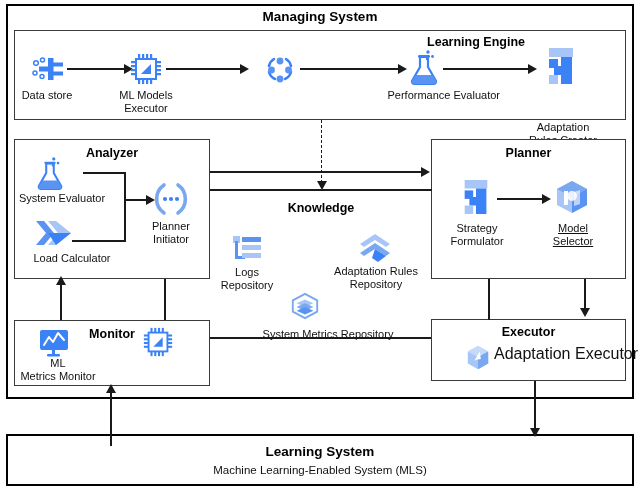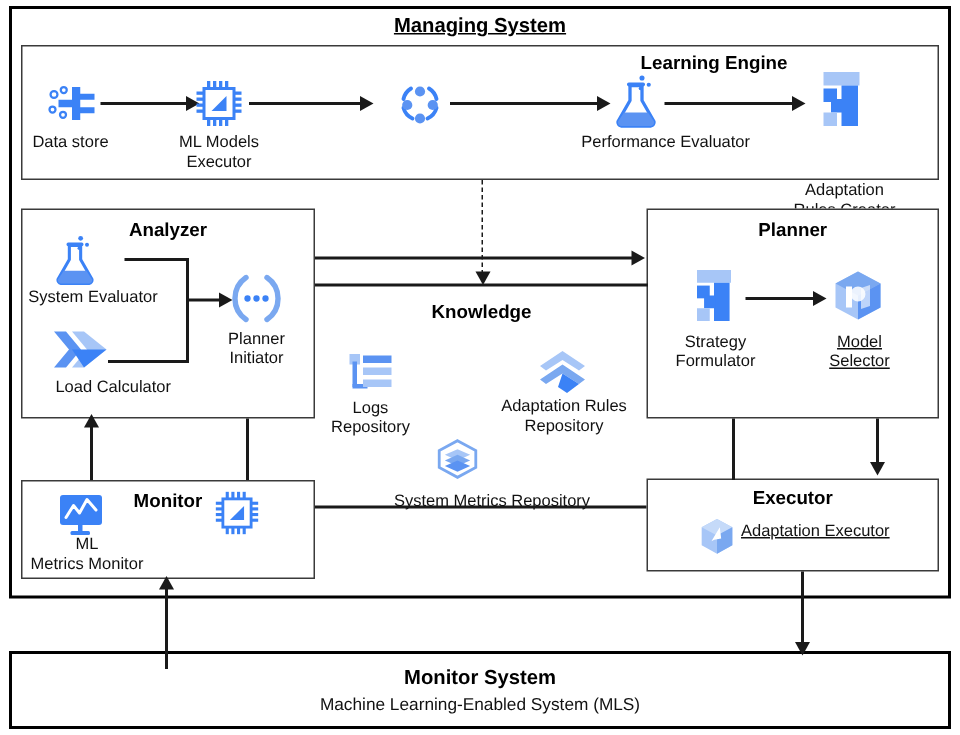--- a/index.html
+++ b/index.html
@@ -43,24 +43,23 @@
     text-align: center;
     color: #111111;
     font-size: 11px;
     line-height: 12.5px;
     white-space: pre-line;
   }
   .label-l {
     position: absolute;
     text-align: center;
     color: #111111;
-    font-size: 11px;
+    font-size: 16px;
     line-height: 12.5px;
     white-space: nowrap;
-    text-decoration: underline;
   }
   .icon {
     position: absolute;
   }
   .line {
     position: absolute;
     background: #1a1a1a;
   }
   .hline { height: 1.6px; }
   .vline { width: 1.6px; }
@@ -88,21 +87,21 @@
     width: 0;
     border-left: 1.8px dashed #1a1a1a;
   }
 </style>
 </head>
 <body>
 
 <div id="canvas">
 
   <div class="box outer-frame" style="left:6px; top:4px; width:628px; height:395px;"></div>
-  <div class="title t14" style="top:9px; left:6px; width:628px;text-decoration:underline;">Managing System</div>
+  <div class="title t14" style="top:9px; left:6px; width:628px;">Managing System</div>
 
   <div class="box inner-frame" style="left:14px; top:30px; width:612px; height:90px;"></div>
   <div class="title t13" style="top:35px; left:14px; width:511px;text-align:right;">Learning Engine</div>
 
   <div class="icon" style="left:28px; top:52px;">
     <svg width="38" height="34" viewBox="0 0 38 34">
       <rect x="20" y="6" width="5.5" height="22" fill="#3b82f6"></rect>
       <rect x="25" y="10.5" width="10" height="4" fill="#3b82f6"></rect>
       <rect x="25" y="19.5" width="10" height="4" fill="#3b82f6"></rect>
       <rect x="11" y="14.5" width="10" height="5" fill="#3b82f6"></rect>
@@ -210,21 +209,21 @@
   </div>
   <div class="label" style="left:8px; top:192px; width:108px;">System Evaluator</div>
 
   <div class="icon" style="left:34px; top:218px;">
     <svg width="40" height="30" viewBox="0 0 40 30">
       <path d="M2 3 L12 15 L2 27 L10 27 L20 15 L10 3 Z" fill="#5b93f2"></path>
       <path d="M14 3 L24 15 L14 27 L22 27 L37 15 L22 3 Z" fill="#a7c6f7"></path>
       <path d="M14 15 L37 15 L22 27 Z" fill="#3b82f6"></path>
     </svg>
   </div>
-  <div class="label" style="left:6px; top:252px; width:108px;text-align:right;">Load Calculator</div>
+  <div class="label" style="left:18px; top:252px; width:108px;">Load Calculator</div>
 
   <div class="line hline" style="left:83px; top:172px; width:43px;"></div>
   <div class="line vline" style="left:124px; top:172px; height:70px;"></div>
   <div class="line hline" style="left:72px; top:240px; width:54px;"></div>
   <div class="line hline" style="left:124px; top:199px; width:24px;"></div>
   <div class="arrow-r" style="left:146px; top:195px;"></div>
 
   <div class="icon" style="left:152px; top:182px;">
     <svg width="38" height="34" viewBox="0 0 38 34">
       <path d="M12 3 A17 17 0 0 0 12 31" fill="none" stroke="#7aa8f0" stroke-width="3.6" stroke-linecap="round"></path>
@@ -366,21 +365,21 @@
     </svg>
   </div>
   <div class="label-l" style="left:494px; top:348px;">Adaptation Executor</div>
 
   <div class="line vline" style="left:584px; top:279px; height:31px;"></div>
   <div class="arrow-d" style="left:580px; top:308px;"></div>
 
   <div class="line vline" style="left:488px; top:279px; height:41px;"></div>
 
   <div class="box outer-frame" style="left:6px; top:434px; width:628px; height:52px;"></div>
-  <div class="title t14" style="top:444px; left:6px; width:628px;">Monitor System</div>
+  <div class="title t14" style="top:444px; left:6px; width:628px;">Learning System</div>
   <div class="label" style="top:464px; left:6px; width:628px; font-size:11.5px;">Machine Learning-Enabled System (MLS)</div>
 
   <div class="line vline" style="left:110px; top:392px; height:54px;"></div>
   <div class="arrow-u" style="left:106px; top:384px;"></div>
 
   <div class="line vline" style="left:534px; top:381px; height:51px;"></div>
   <div class="arrow-d" style="left:530px; top:428px;"></div>
 
 </div>
 

